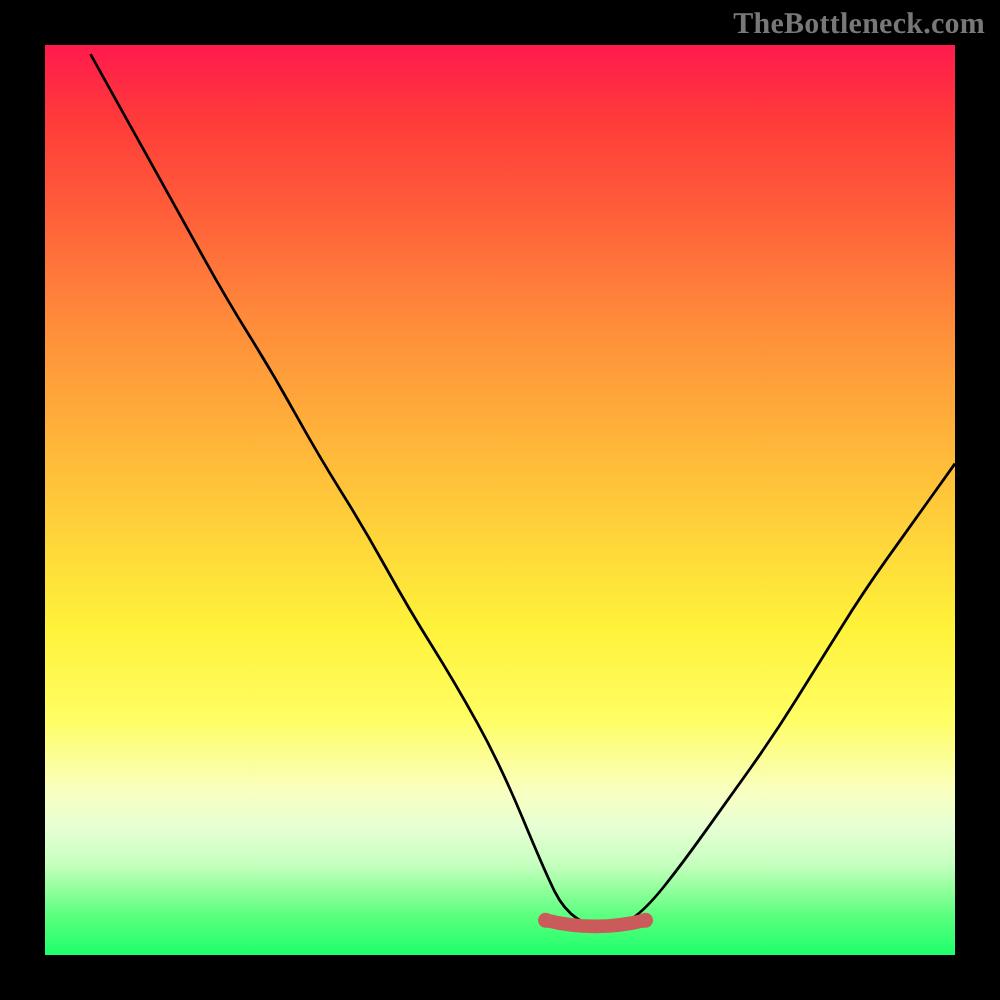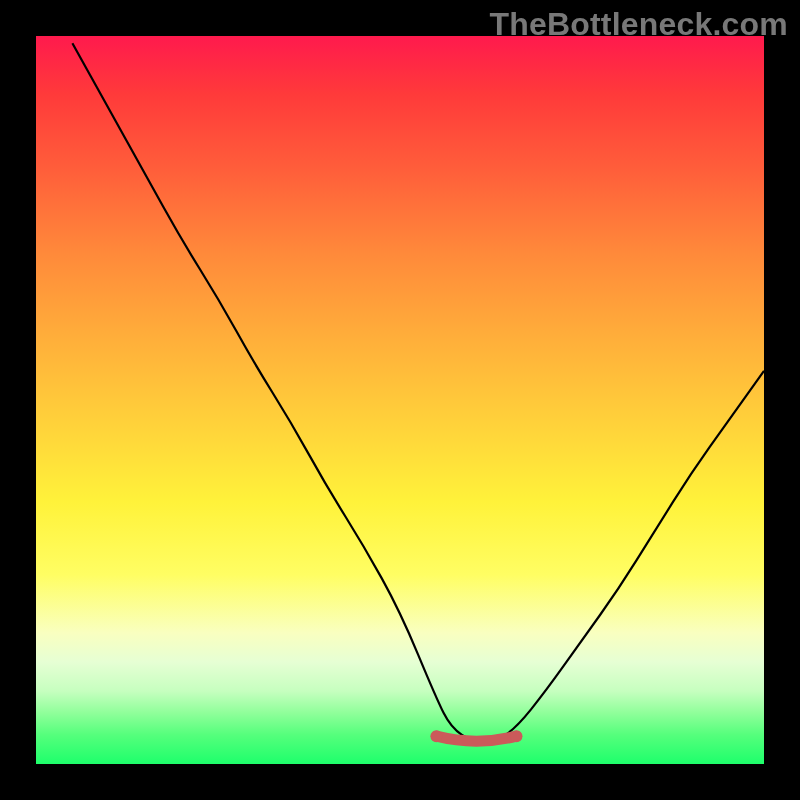--- a/index.html
+++ b/index.html
@@ -7,22 +7,22 @@
   .container {
     position: relative;
     width: 800px;
     height: 800px;
     background: #000;
   }
   .watermark {
     position: absolute;
     top: 6px;
     right: 12px;
-    font-family: Liberation Sans, sans-serif;
-    font-size: 32px;
+    font-family: Liberation Serif, serif;
+    font-size: 24px;
     font-weight: 600;
     color: #787878;
     letter-spacing: 0.2px;
     z-index: 10;
   }
   .plot-area {
     position: absolute;
     left: 36px;
     top: 36px;
     width: 728px;

